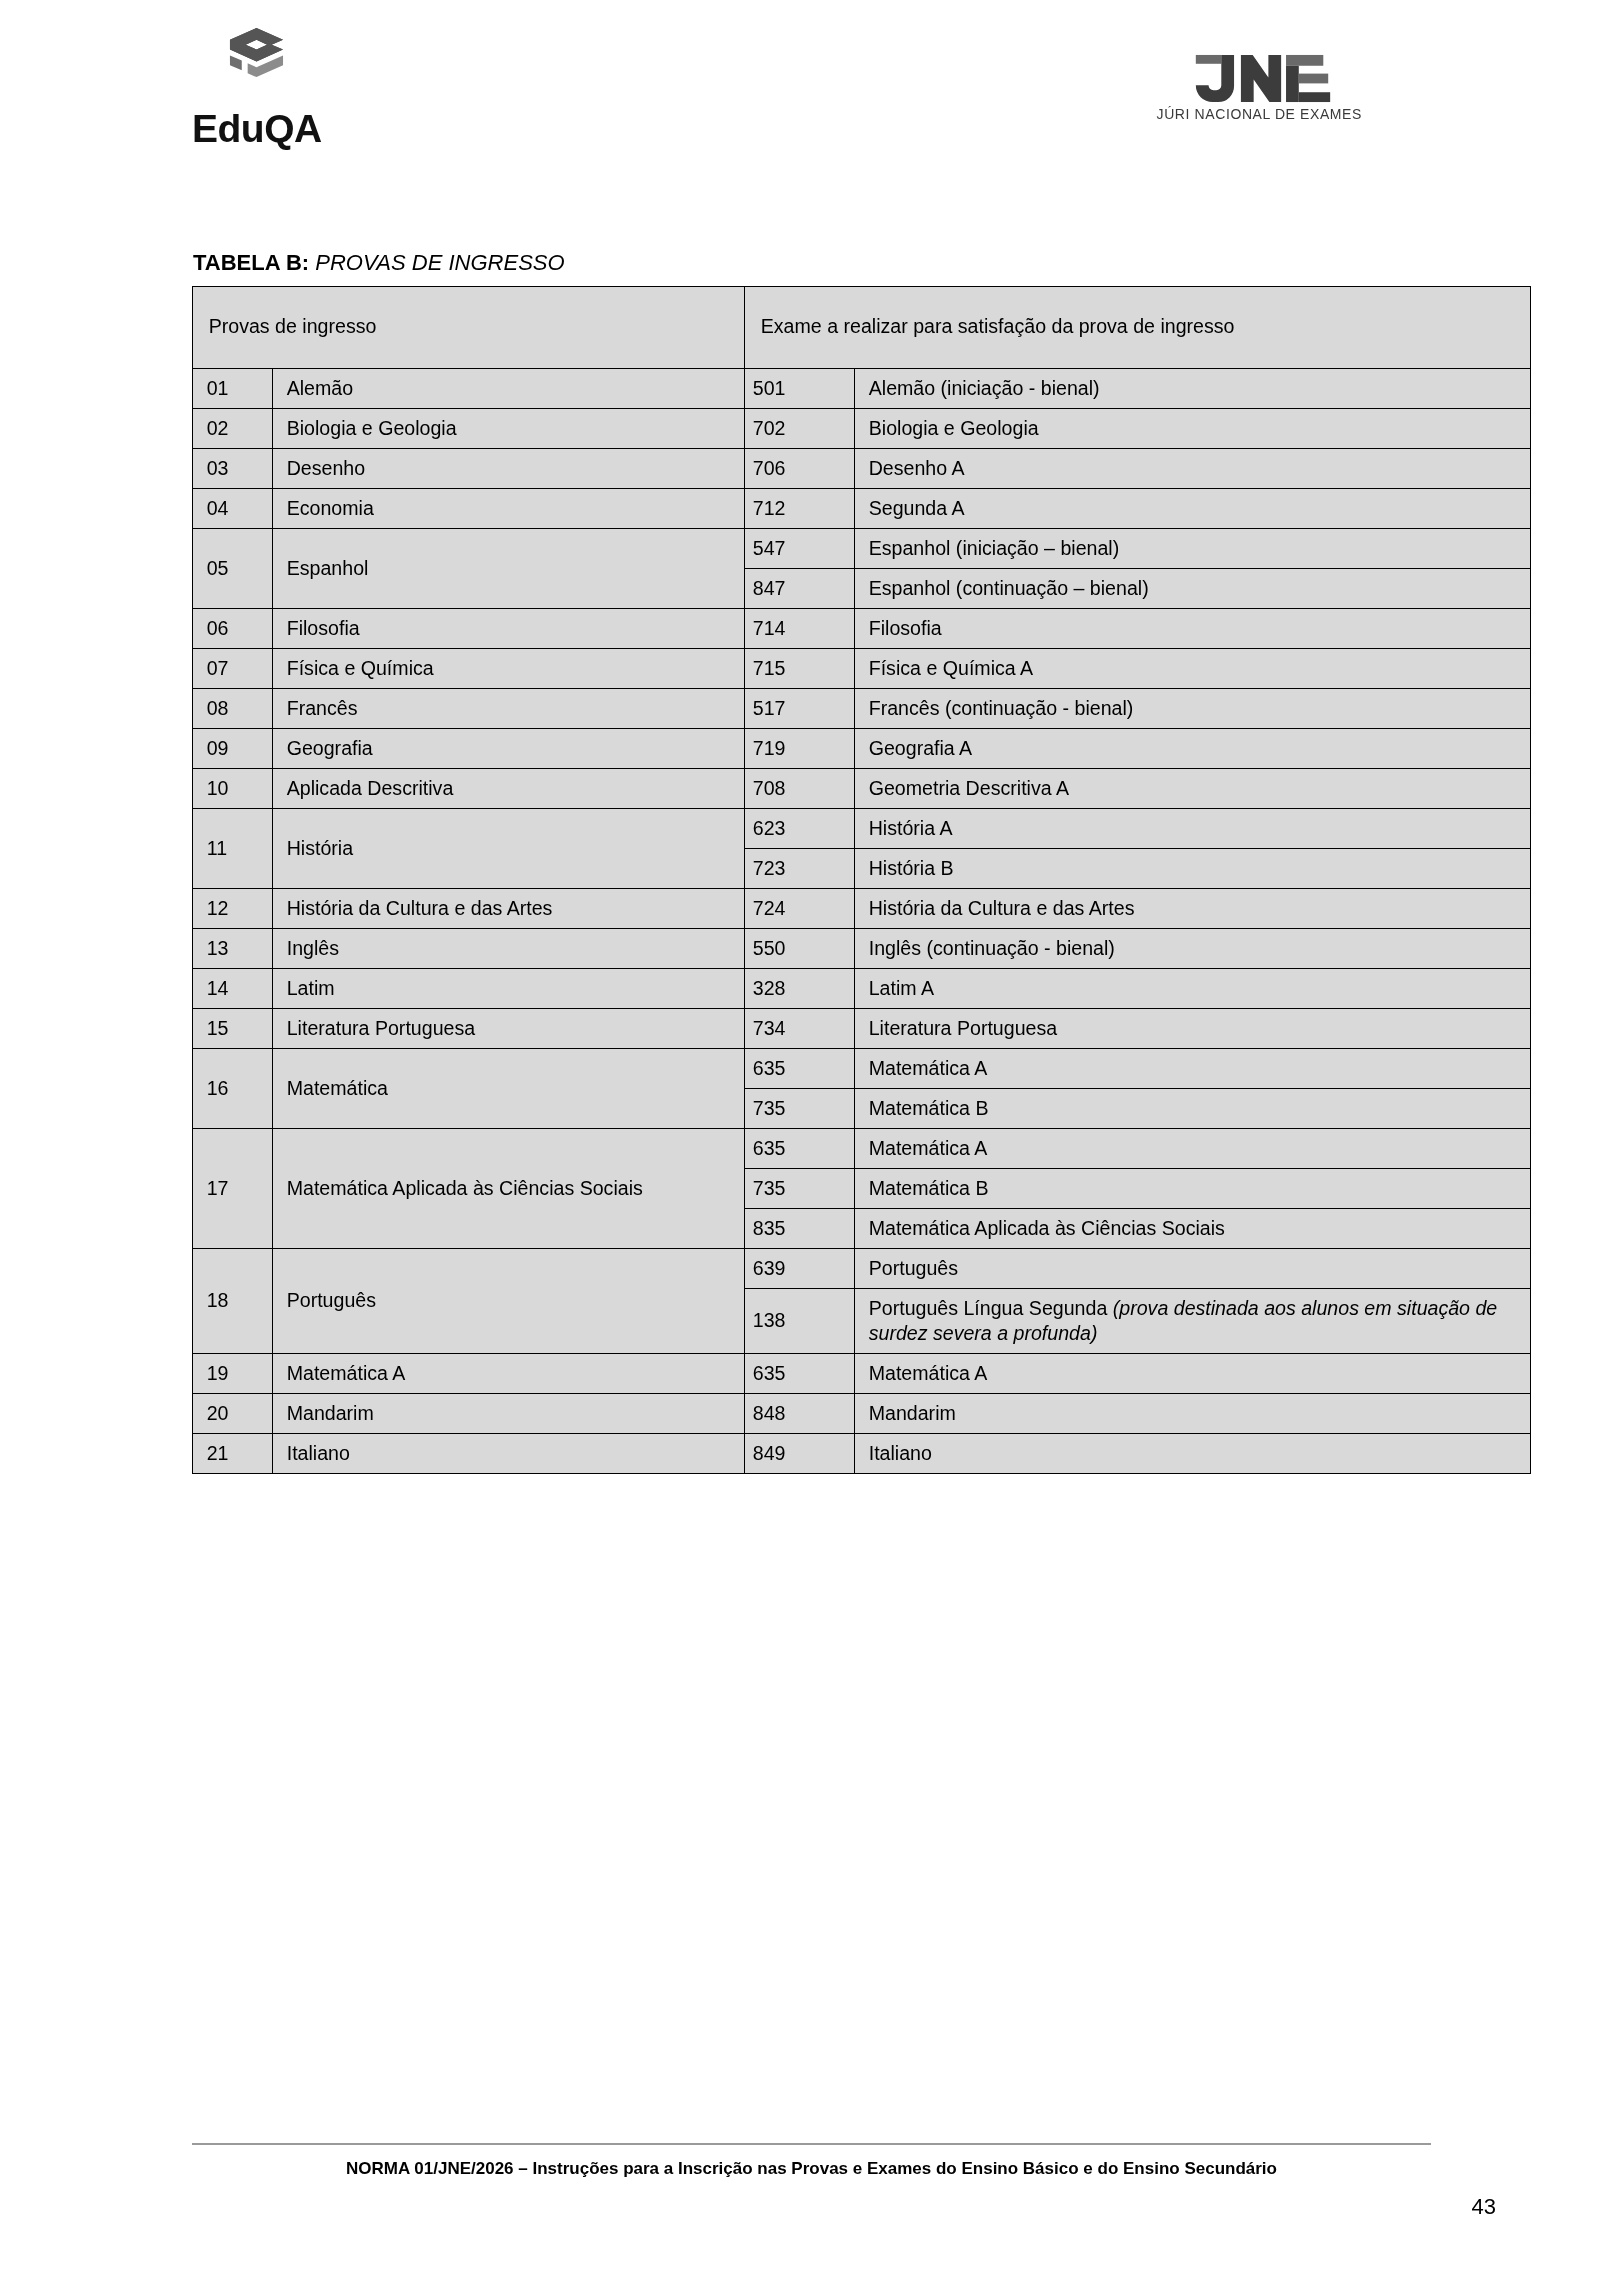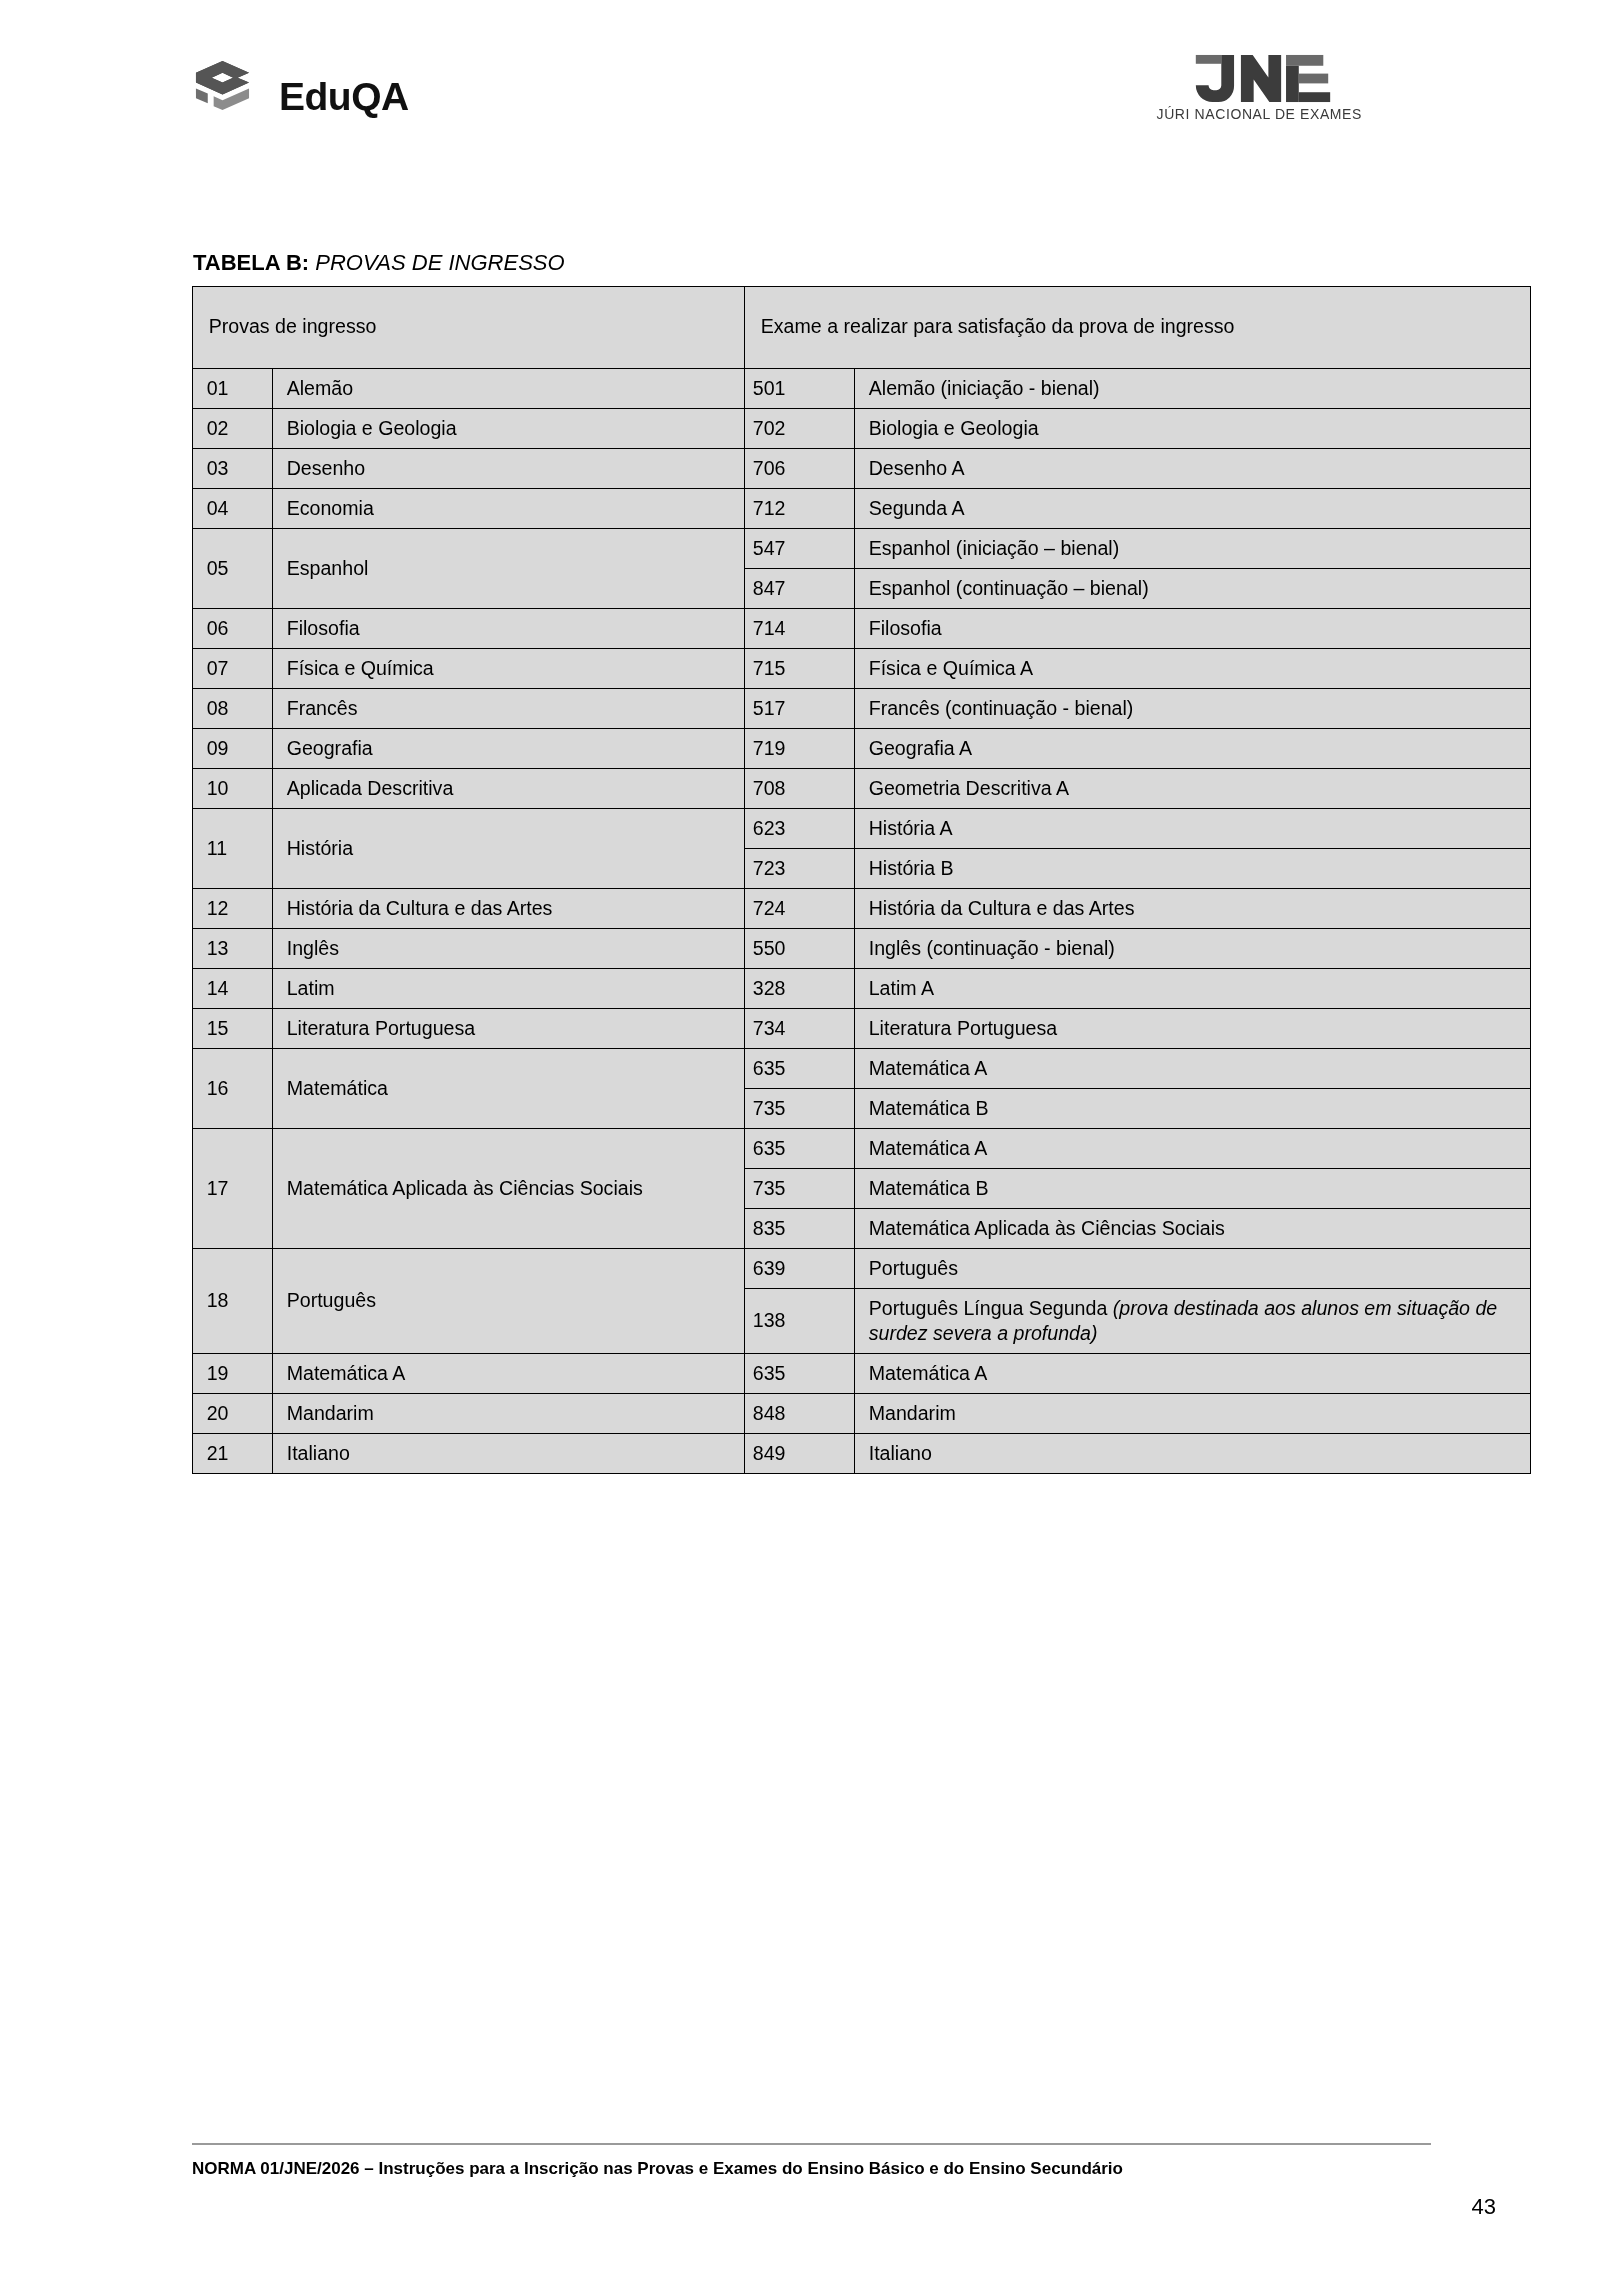--- a/index.html
+++ b/index.html
@@ -24,22 +24,23 @@
     top: 43px;
     left: 192px;
     width: 1241px;
     height: 88px;
     display: flex;
     align-items: center;
     justify-content: space-between;
   }
   .brand-left {
     display: flex;
-    align-items: flex-end;
+    align-items: center;
     gap: 26px;
+    flex-direction: column;
   }
   .cube-icon { width: 61px; height: 57px; display: block; }
   .brand-text {
     font-size: 39px;
     font-weight: 700;
     letter-spacing: -0.5px;
     line-height: 1;
     color: #111;
     font-family: "Liberation Sans", sans-serif;
   }
@@ -143,21 +144,21 @@
     top: 2143px;
     width: 1239px;
     height: 2px;
     background: #9a9a9a;
   }
   .footer-text {
     position: absolute;
     left: 192px;
     top: 2159px;
     width: 1239px;
-    text-align: left;
+    text-align: center;
     font-size: 17px;
     font-weight: 700;
     color: #000;
     white-space: nowrap;
   }
   .page-number {
     position: absolute;
     right: 125px;
     top: 2194px;
     font-size: 22px;

